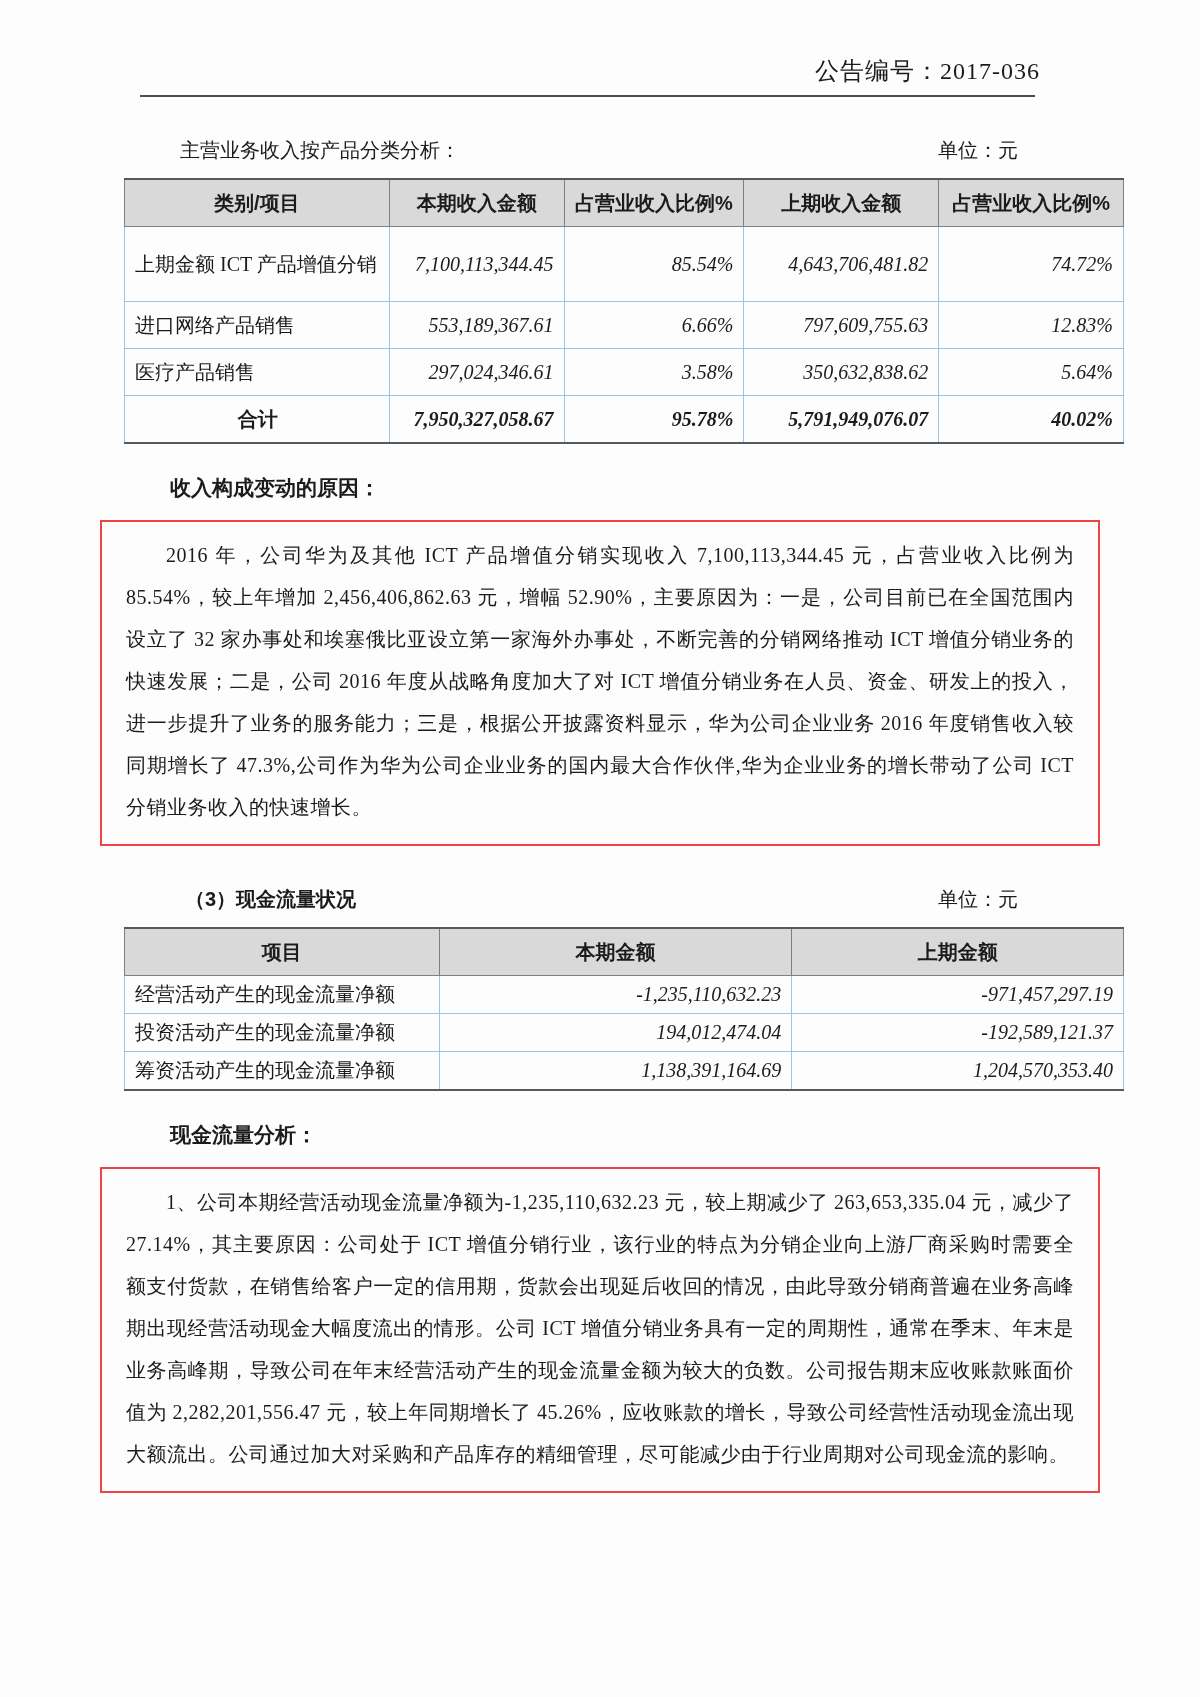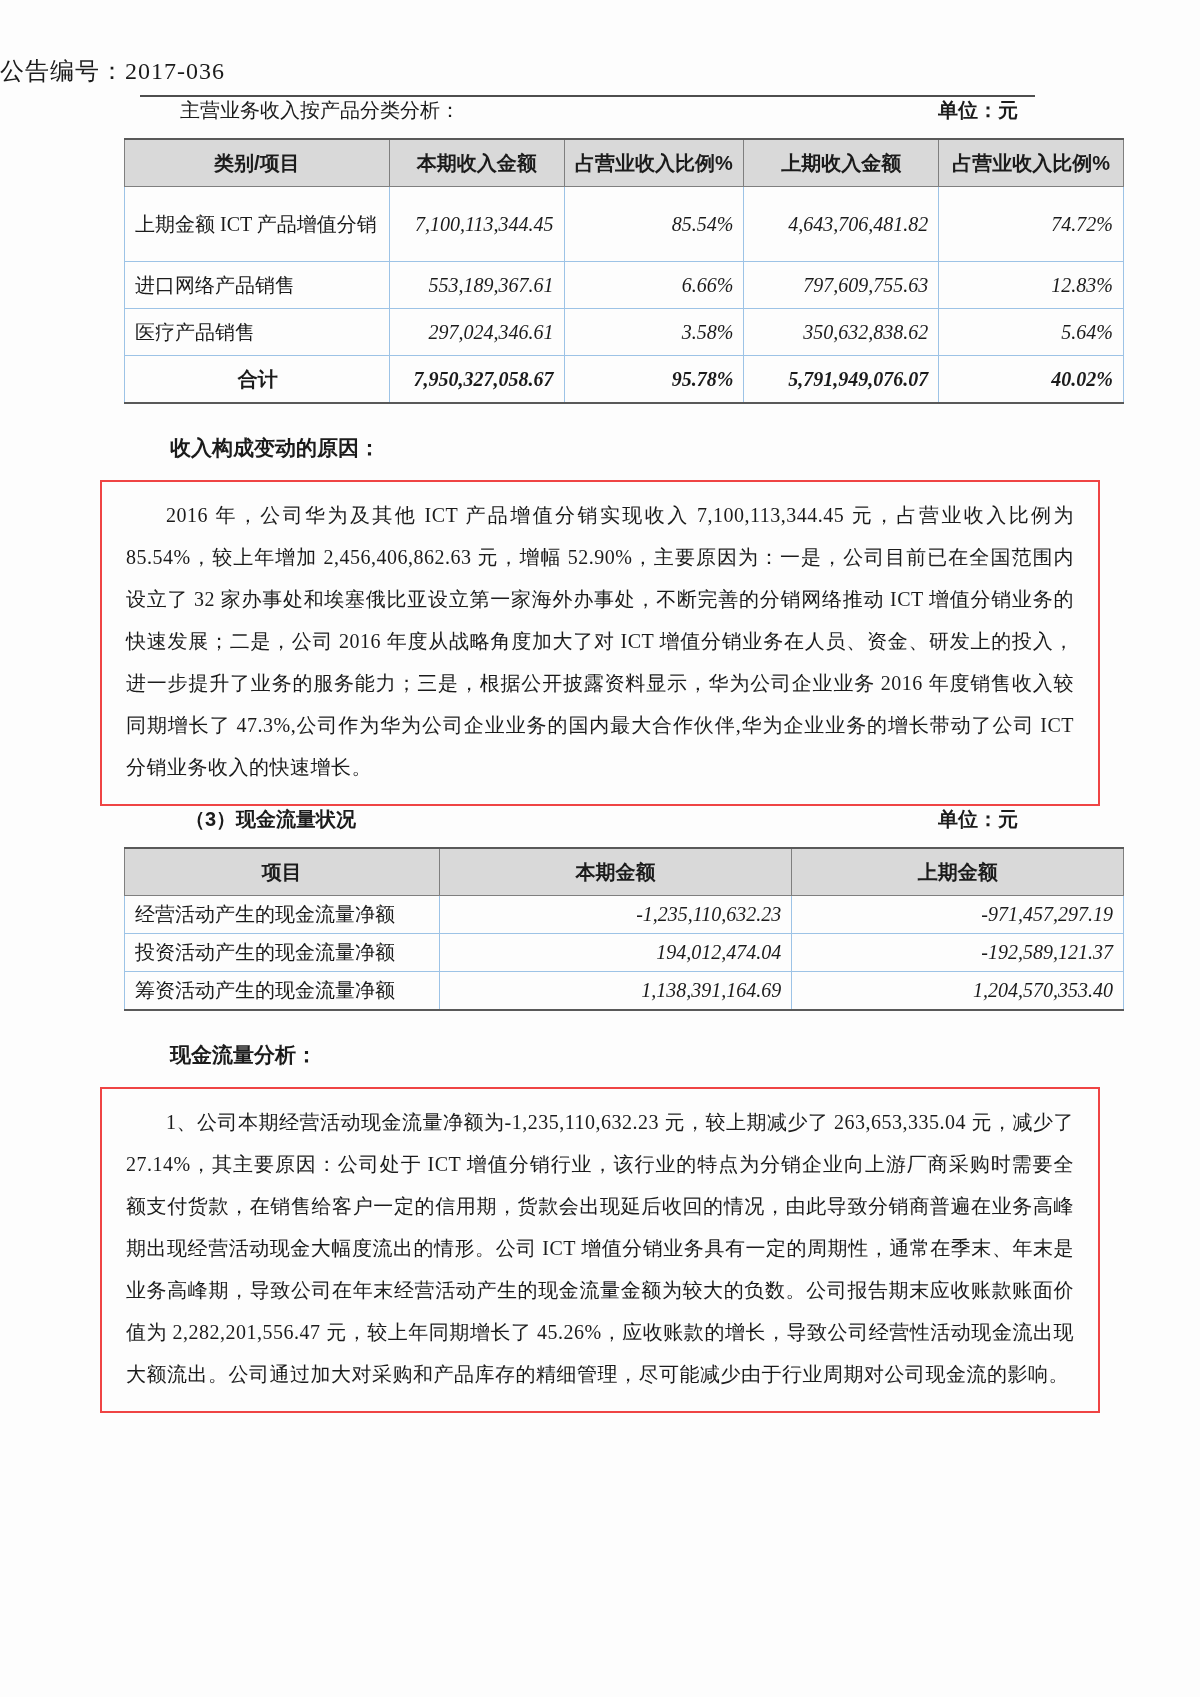--- a/index.html
+++ b/index.html
@@ -12,39 +12,41 @@
     font-family: "Liberation Serif", "DejaVu Serif", serif;
     color: #1b1b1b;
     box-sizing: border-box;
     overflow: hidden;
   }
   .content { margin: 0 100px; width: 1000px; }
 
   
   .doc-header { padding-top: 55px; }
   .announce-no {
+    text-align: right;
     padding-right: 160px;
     font-size: 24px;
     letter-spacing: 1px;
   }
   .header-rule {
     margin: 8px 165px 0 140px;
     border-bottom: 2px solid #4e4e4e;
     height: 0;
   }
 
   
   .title-row {
     display: flex;
     justify-content: space-between;
     align-items: center;
+    margin-top: 40px;
   }
   .title-row .sec-label { margin-left: 80px; font-size: 20px; }
   .title-row .sec-label.bold-head { margin-left: 85px; }
-  .title-row .unit { margin-right: 82px; font-size: 20px; font-weight: bold; }
+  .title-row .unit { margin-right: 82px; font-size: 20px; }
   .bold-head {
     font-weight: bold;
     font-family: "Liberation Sans", "DejaVu Sans", sans-serif;
     font-size: 21px;
   }
 
   
   table.doc-table {
     width: 100%;
     border-collapse: collapse;

